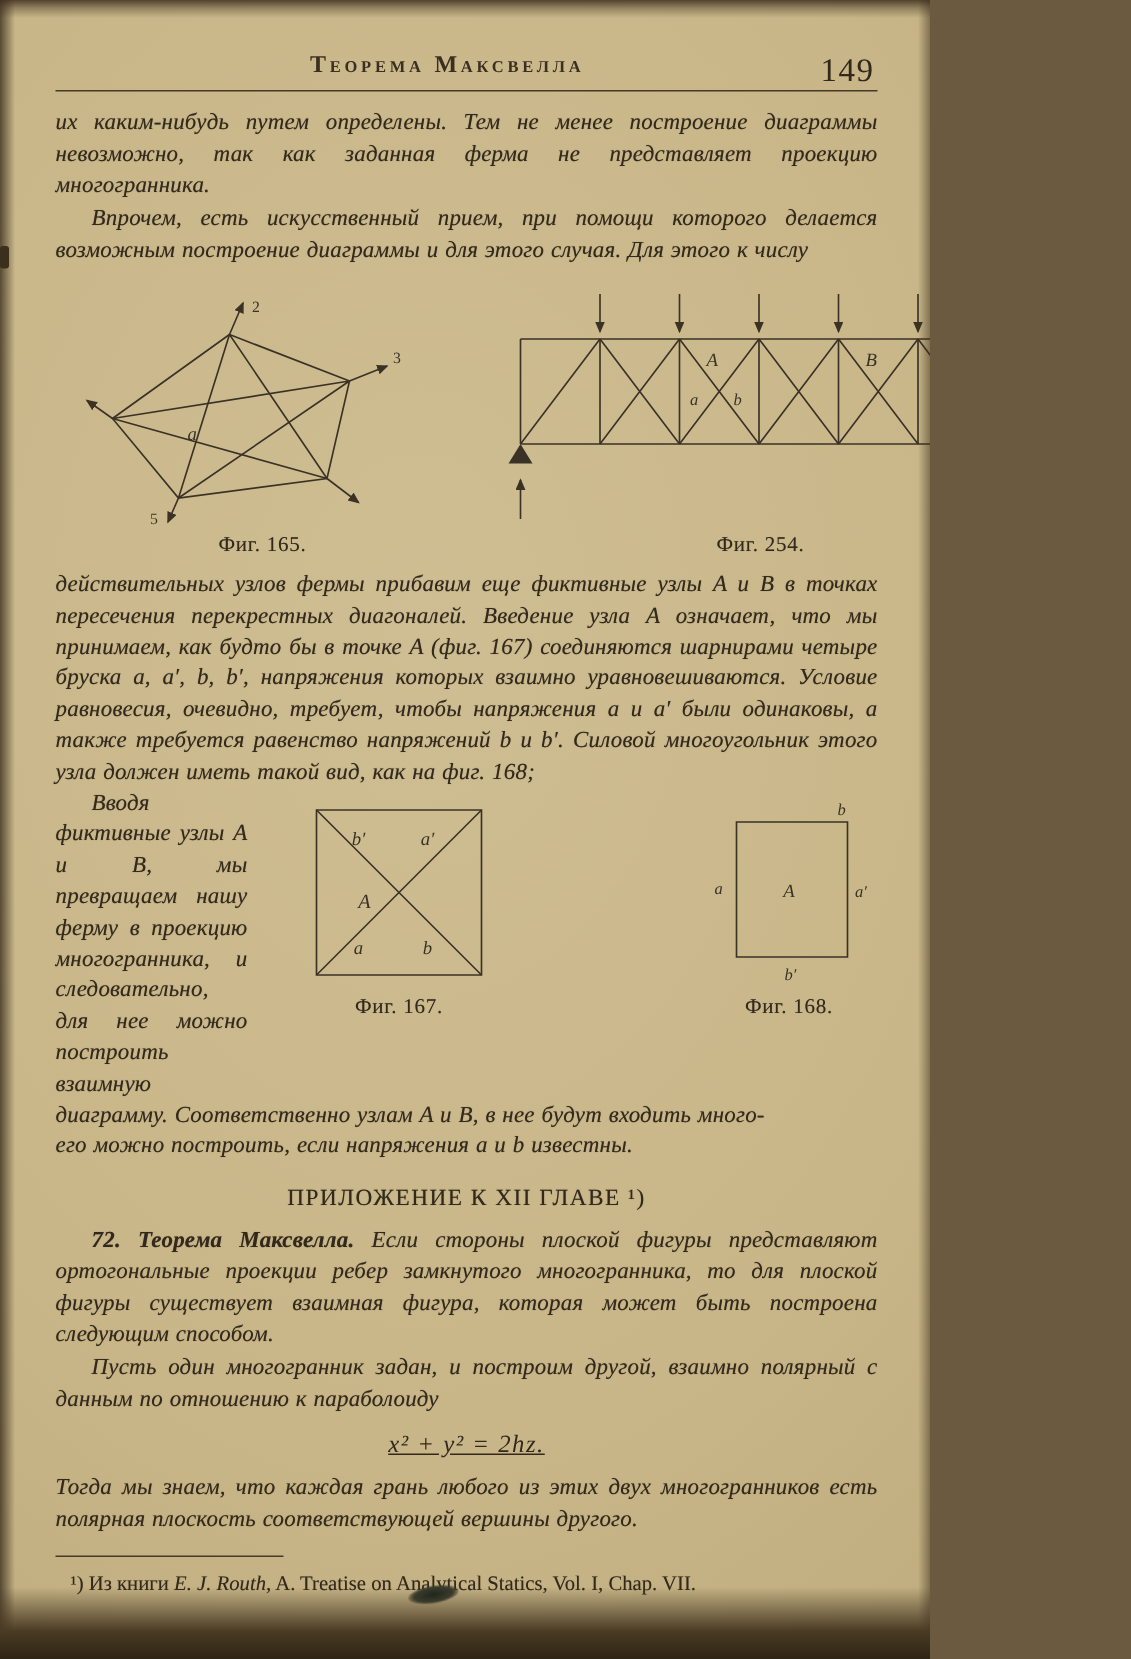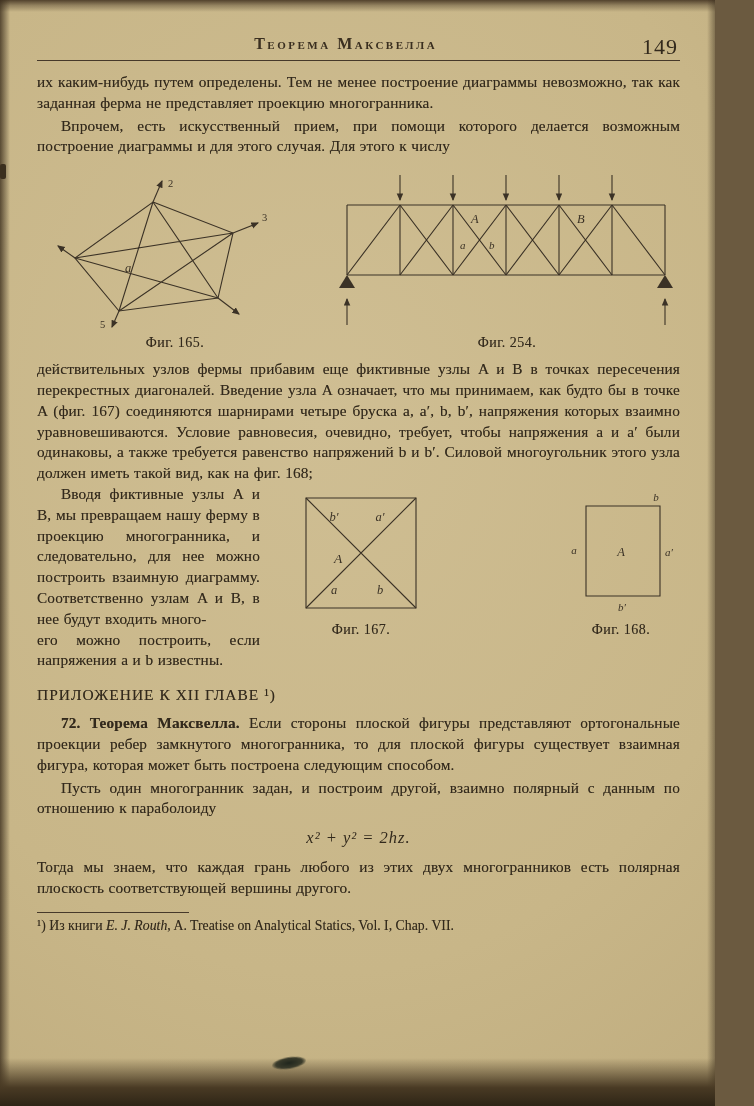--- a/index.html
+++ b/index.html
@@ -1,17 +1,17 @@
 <!DOCTYPE html>
 <html><head>
 <meta charset="utf-8">
 <style>
   html,body{margin:0;padding:0;background:#6b5a40;}
   .page{
-    position:relative;width:715px;height:1106px;overflow:hidden;
+    position:relative;width:620px;height:1106px;overflow:hidden;
     background:radial-gradient(130% 100% at 45% 38%, #cfbe93 0%, #c8b688 50%, #bfac7e 78%, #aa966e 100%);
     font-family:"Liberation Serif","DejaVu Serif",serif;color:#32291c;
   }
   .edge-top{position:absolute;left:0;top:0;right:0;height:12px;
     background:linear-gradient(180deg,#52422d 0%,rgba(82,66,45,.45) 45%,rgba(82,66,45,0) 100%);}
   .edge-left{position:absolute;left:0;top:0;bottom:0;width:10px;
     background:linear-gradient(90deg,rgba(60,47,30,.8),rgba(60,47,30,0));}
   .edge-right{position:absolute;right:0;top:0;bottom:0;width:8px;
     background:linear-gradient(270deg,rgba(60,47,30,.5),rgba(60,47,30,0));}
   .edge-bottom{position:absolute;left:0;right:0;bottom:0;height:48px;
@@ -19,37 +19,37 @@
   .margin-tick{position:absolute;left:0;top:164px;width:6px;height:15px;background:#3b2f1e;border-radius:2px;}
   .smudge{position:absolute;left:272px;top:1057px;width:34px;height:12px;border-radius:50%;
     background:radial-gradient(ellipse at center,#20261d 0%,#3a3b2b 55%,rgba(58,59,43,0) 78%);
     transform:rotate(-9deg);filter:blur(.4px);}
   .content{position:absolute;left:37px;right:35px;top:34px;}
   .header{position:relative;height:26px;border-bottom:1.5px solid #46392a;margin-bottom:11px;}
   .title{position:absolute;left:50%;transform:translateX(-57%);top:1px;
     font-variant:small-caps;font-weight:bold;letter-spacing:2.5px;font-size:16px;color:#3a2f20;}
   .pagenum{position:absolute;right:2px;top:0;font-size:22px;letter-spacing:1px;}
   p.body{margin:0;font-size:15.3px;line-height:1.36;text-align:justify;
-    letter-spacing:.15px;word-spacing:.5px;text-shadow:0 0 .6px rgba(50,40,24,.5);}
+    letter-spacing:.15px;word-spacing:.5px;text-shadow:0 0 .6px rgba(50,40,24,.5);font-style:italic;}
   p.indent{text-indent:24px;}
   p.sp{margin-top:2px;}
   .fig-row{display:flex;align-items:flex-end;justify-content:flex-start;margin:12px 0 8px;}
   .figblock{text-align:center;}
   .figblock.f165{margin-left:18px;width:250px;}
   .figblock.f166{margin-left:28px;width:380px;}
   .caption{font-size:14px;margin-top:4px;letter-spacing:.5px;text-shadow:0 0 .5px rgba(50,40,24,.4);text-align:center;}
   svg{display:block;margin:0 auto;overflow:visible;}
   .wrapfigs{float:right;width:404px;min-height:184px;display:flex;justify-content:space-between;
     align-items:flex-start;margin:2px 0 4px 16px;padding-top:4px;}
   .clearfix{clear:both;}
-  .heading{font-size:15.5px;letter-spacing:1px;margin:15px 0 9px;
+  .heading{text-align:center;font-size:15.5px;letter-spacing:1px;margin:15px 0 9px;
     text-shadow:0 0 .6px rgba(50,40,24,.5);}
-  .formula{text-align:center;font-style:italic;font-size:16.5px;letter-spacing:1px;margin:9px 0;}
+  .formula{text-align:center;font-style:italic;font-size:16.5px;letter-spacing:1px;margin:9px 0;text-decoration:underline;}
   .footnote-rule{width:152px;border:none;border-top:1.2px solid #46392a;margin:13px 0 5px 0;}
-  .footnote{font-size:13.8px;margin:0;text-shadow:0 0 .5px rgba(50,40,24,.4);}
+  .footnote{font-size:13.8px;margin:10px;text-shadow:0 0 .5px rgba(50,40,24,.4);}
   .footnote .auth{font-style:italic;}
   .b{font-weight:bold;}
 </style>
 </head>
 <body>
 
 <div class="page">
   <div class="content">
 
     <div class="header">

